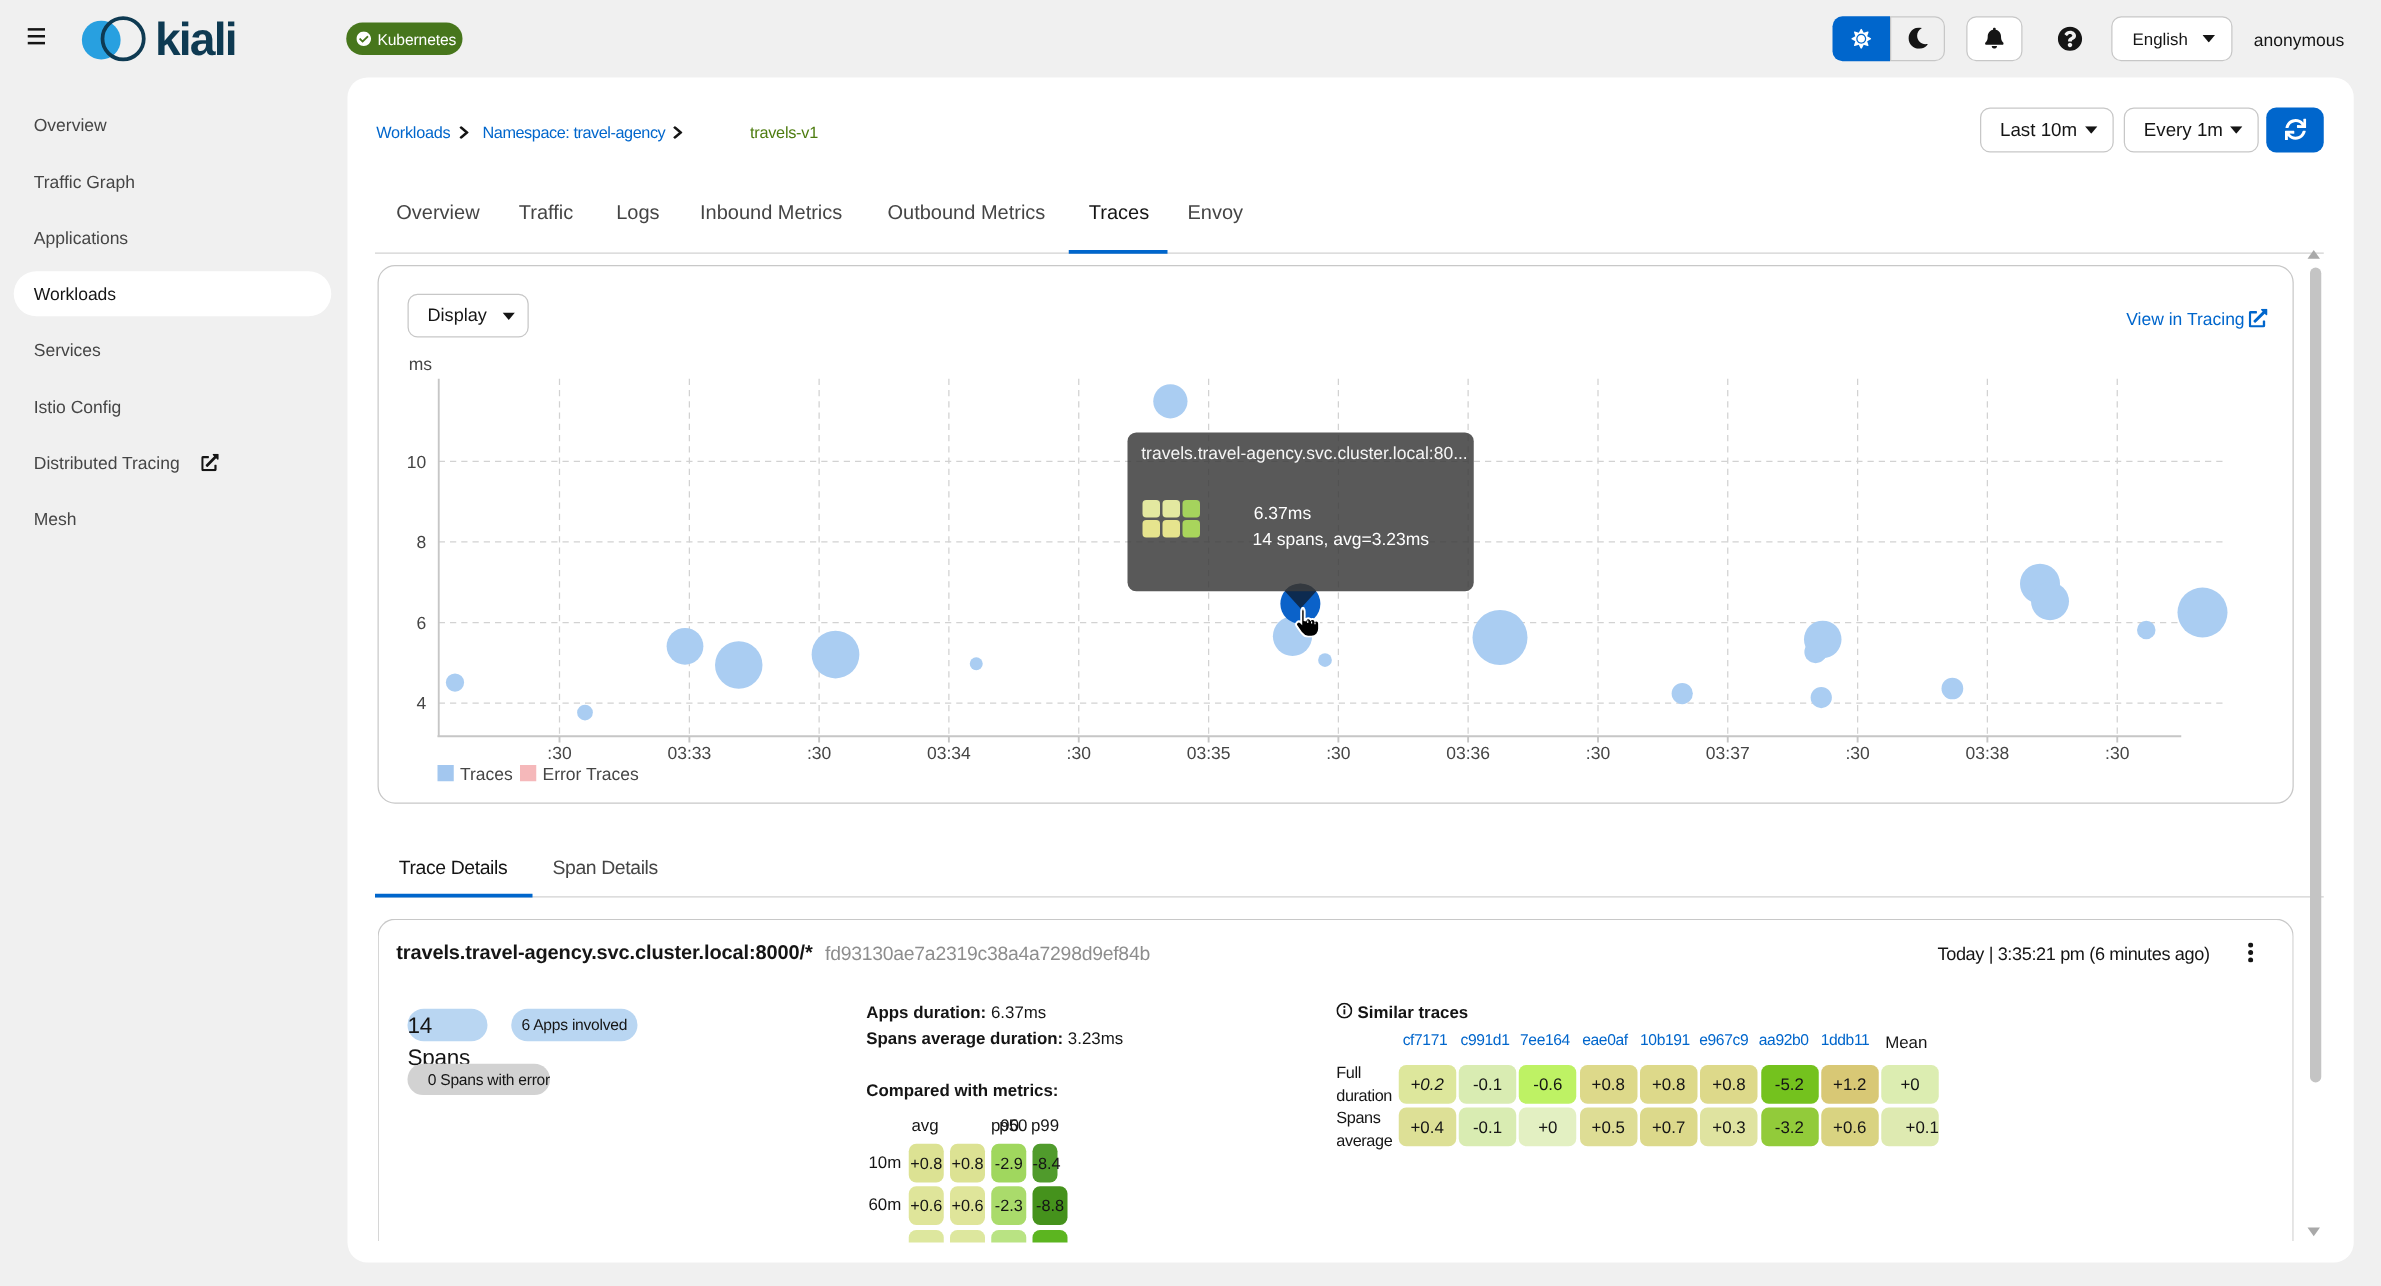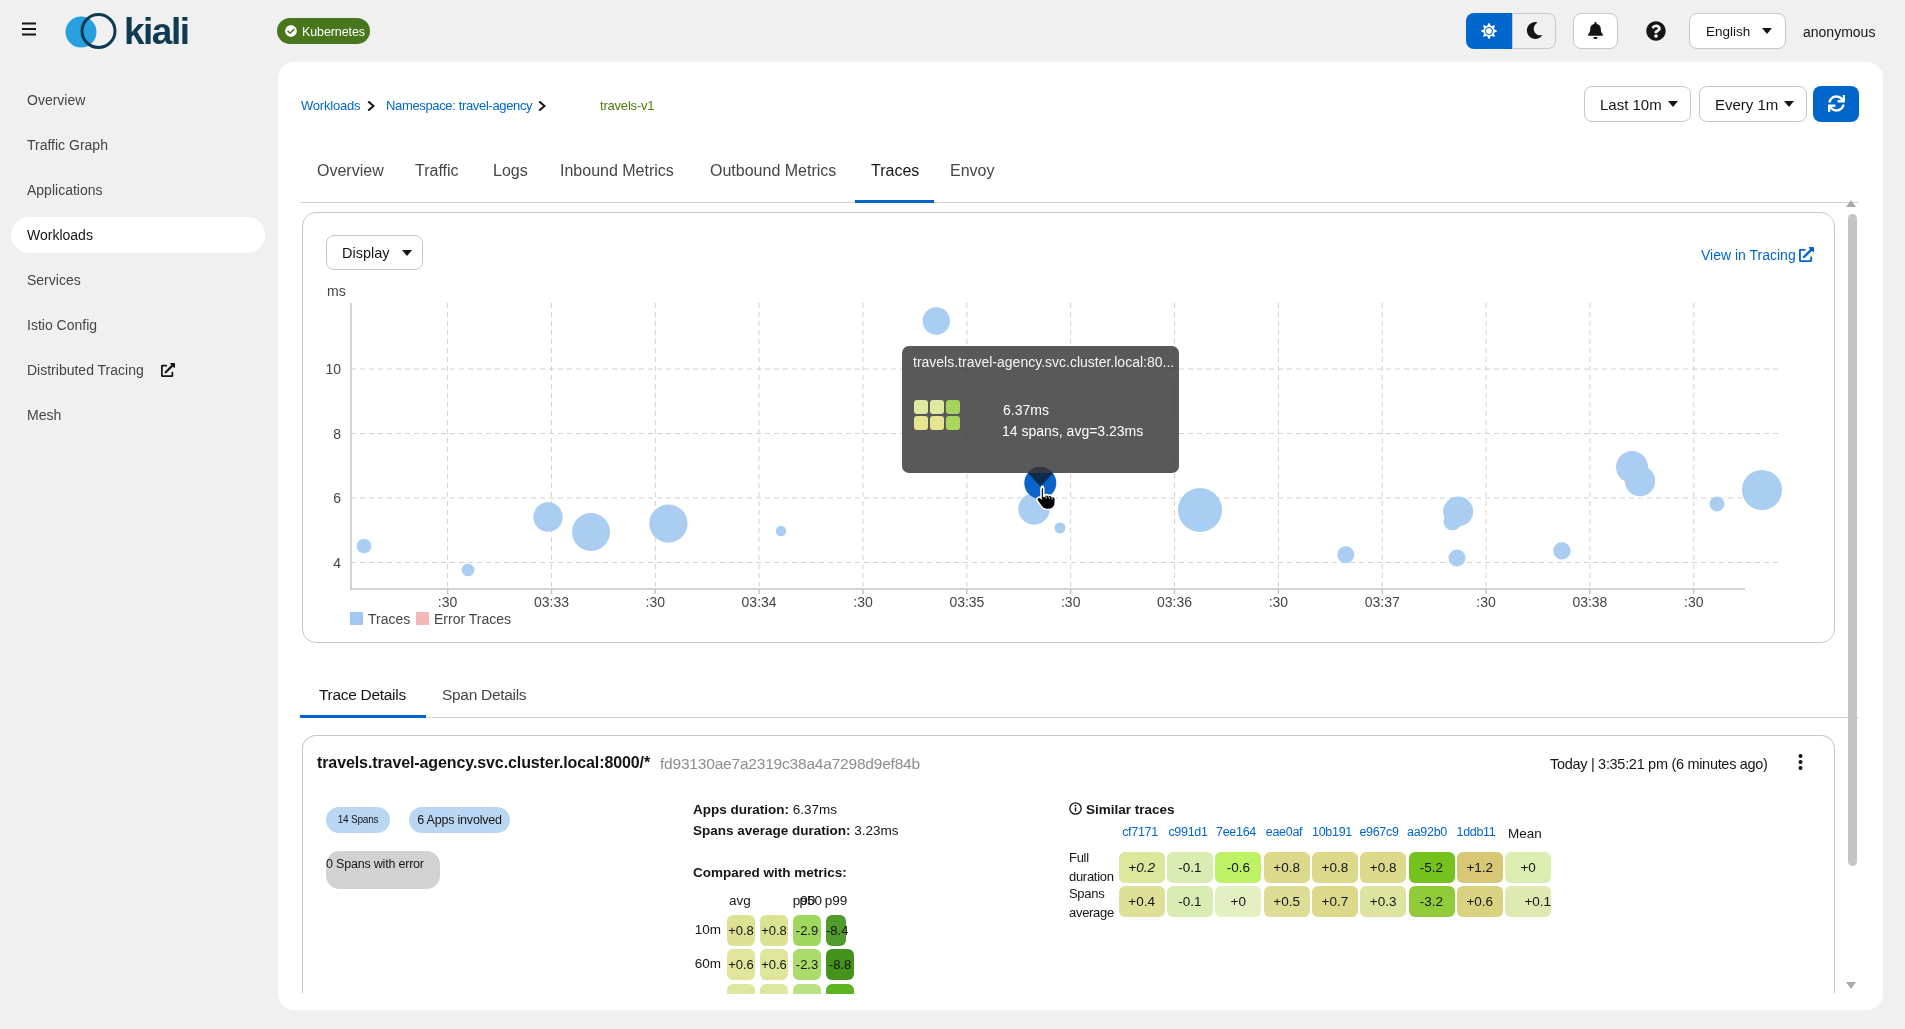--- a/index.html
+++ b/index.html
@@ -232,23 +232,23 @@
   <div class="abs" style="left:24px;top:673px;width:1533px;height:258px;background:#fff;border:1px solid #c8c8c8;border-bottom:none;border-radius:14px 14px 0 0;"></div>
   <div class="abs" style="left:39px;top:692px;font-size:16px;font-weight:bold;letter-spacing:-0.1px;">travels.travel-agency.svc.cluster.local:8000/*</div>
   <div class="abs" style="left:382px;top:693px;font-size:15.5px;letter-spacing:-0.2px;color:#8d8d8d;">fd93130ae7a2319c38a4a7298d9ef84b</div>
   <div class="abs" style="left:1272px;top:694px;font-size:14.5px;letter-spacing:-0.3px;">Today | 3:35:21 pm (6 minutes ago)</div>
   <svg class="abs" style="left:1520px;top:692px;" width="5" height="16" viewBox="0 0 5 16">
     <circle cx="2.5" cy="2" r="2" fill="#151515"></circle>
       <circle cx="2.5" cy="8" r="2" fill="#151515"></circle>
       <circle cx="2.5" cy="14" r="2" fill="#151515"></circle>
   </svg>
 
-  <div class="abs" style="left:48px;top:745px;width:64px;height:26px;background:#b9d6f2;border-radius:13px;text-align:center;font-size:10px;letter-spacing:-0.2px;line-height:26px;">14 Spans</div>
+  <div class="abs" style="left:48px;top:745px;width:64px;height:26px;background:#b9d6f2;border-radius:13px;text-align:left;font-size:18px;letter-spacing:-0.2px;line-height:26px;">14 Spans</div>
   <div class="abs" style="left:131px;top:745px;width:101px;height:26px;background:#b9d6f2;border-radius:13px;text-align:center;font-size:12.5px;letter-spacing:-0.2px;line-height:26px;">6 Apps involved</div>
-  <div class="abs" style="left:48px;top:789px;width:114px;height:38px;background:#d2d2d2;border-radius:13.5px;text-align:left;font-size:12.5px;letter-spacing:-0.2px;line-height:27px;">0 Spans with error</div>
+  <div class="abs" style="left:48px;top:789px;width:114px;height:25px;background:#d2d2d2;border-radius:13.5px;text-align:right;font-size:12.5px;letter-spacing:-0.2px;line-height:27px;">0 Spans with error</div>
 
   <div class="abs" style="left:415px;top:740px;font-size:13.5px;"><b>Apps duration:</b> 6.37ms</div>
   <div class="abs" style="left:415px;top:761px;font-size:13.5px;"><b>Spans average duration:</b> 3.23ms</div>
   <div class="abs" style="left:415px;top:803px;font-size:13.5px;font-weight:bold;">Compared with metrics:</div>
   <div class="abs" style="left:462px;top:831px;width:0;font-size:13.5px;color:#151515;">
       <span style="position:absolute;left:-50px;width:100px;text-align:center;">avg</span>
     </div>
   <div class="abs" style="left:494px;top:831px;width:0;font-size:13.5px;color:#151515;">
       <span style="position:absolute;left:-50px;width:100px;text-align:right;">p50</span>
     </div>

